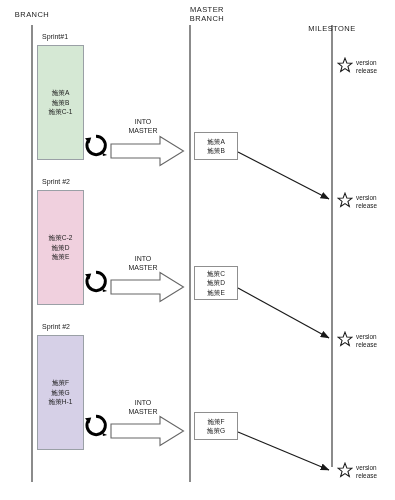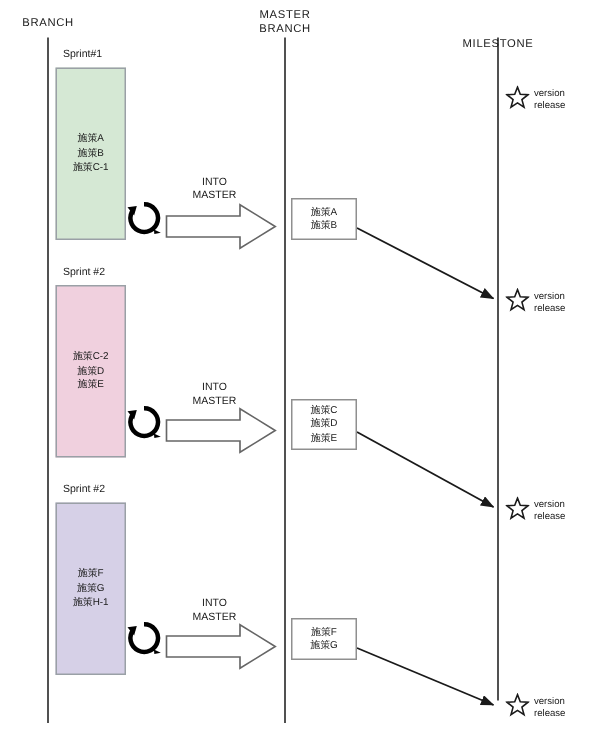--- a/index.html
+++ b/index.html
@@ -109,21 +109,21 @@
     <line x1="32" y1="25" x2="32" y2="482" stroke="#4d4d4d" stroke-width="1.3"></line>
     <line x1="190" y1="25" x2="190" y2="482" stroke="#4d4d4d" stroke-width="1.3"></line>
     <line x1="332" y1="25" x2="332" y2="467" stroke="#4d4d4d" stroke-width="1.3"></line>
 
     <line x1="238" y1="152" x2="329" y2="199" stroke="#1a1a1a" stroke-width="1.2" marker-end="url(#arrowhead)"></line>
     <line x1="238" y1="288" x2="329" y2="338" stroke="#1a1a1a" stroke-width="1.2" marker-end="url(#arrowhead)"></line>
     <line x1="238" y1="432" x2="329" y2="470" stroke="#1a1a1a" stroke-width="1.2" marker-end="url(#arrowhead)"></line>
   </svg>
 
   <div class="col-header" style="left:32px; top:10px; transform:translateX(-50%);">BRANCH</div>
-  <div class="col-header" style="left:190px; top:5px; transform:translateX(-50%);">MASTER
+  <div class="col-header" style="left:207px; top:5px; transform:translateX(-50%);">MASTER
 BRANCH</div>
   <div class="col-header" style="left:332px; top:24px; transform:translateX(-50%);">MILESTONE</div>
 
   <div class="sprint-label" style="left:42px; top:33px;">Sprint#1</div>
   <div class="sprint-box" style="left:37px; top:45px; width:47px; height:115px; background:#d5e8d4;">
     <div class="box-text">施策A
 施策B
 施策C-1</div>
   </div>
 

